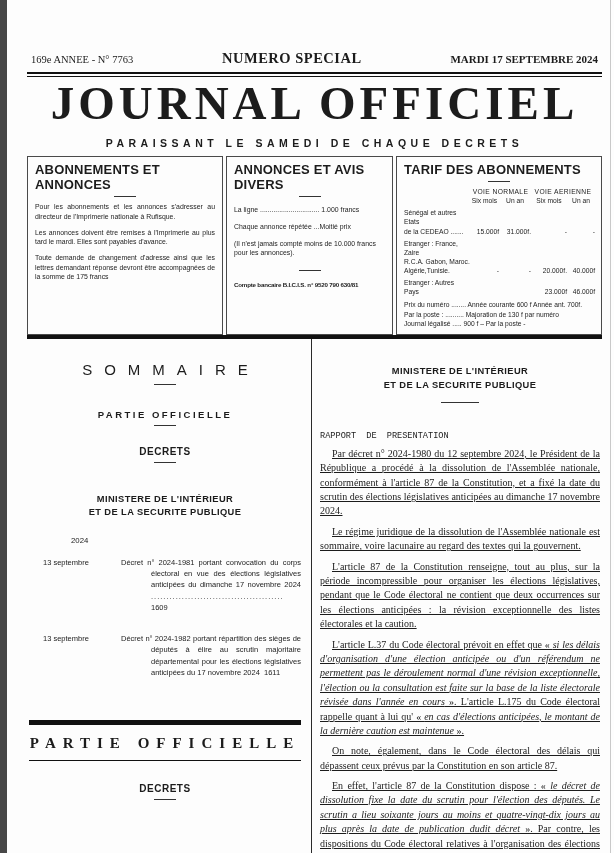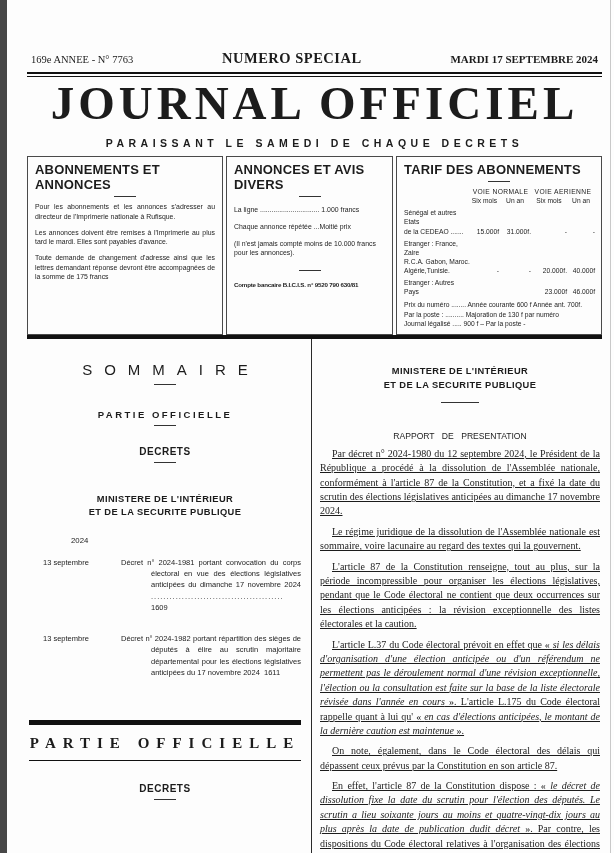--- a/index.html
+++ b/index.html
@@ -69,21 +69,21 @@
   .partie-underline { border-top: 1.5px solid #111; margin-top: 8px; }
   .decrets-bottom { text-align: center; font-weight: bold; font-size: 10px; margin-top: 22px; letter-spacing: .5px; }
 
   
   .r-ministry { text-align: center; font-weight: bold; font-size: 9.3px; letter-spacing: .4px; line-height: 1.5; margin-top: 26px; }
   .r-dash { width: 38px; border-top: 1.5px solid #333; margin: 9px auto 0 auto; }
   .decree-title {
     font-family: "Liberation Serif", serif; font-weight: bold; font-size: 9.6px; line-height: 1.55;
     margin-top: 28px; padding-left: 16px; text-indent: -16px; text-align: justify;
   }
-  .rapport { font-family: Liberation Sans, sans-serif; font-size: 8.6px; text-align: center; word-spacing: 5px; margin-top: 28px; }
+  .rapport { font-family: Liberation Mono, monospace; font-size: 8.6px; text-align: left; word-spacing: 5px; margin-top: 28px; }
   .body-par { font-family: "Liberation Serif", serif; font-size: 10px; line-height: 1.44; text-align: justify; text-indent: 12px; margin-top: 6px; text-decoration: underline; }
 </style>
 </head>
 <body>
 
 <div class="page">
   <div class="scan-edge-left"></div>
   <div class="scan-edge-right"></div>
 
   <div class="content">

